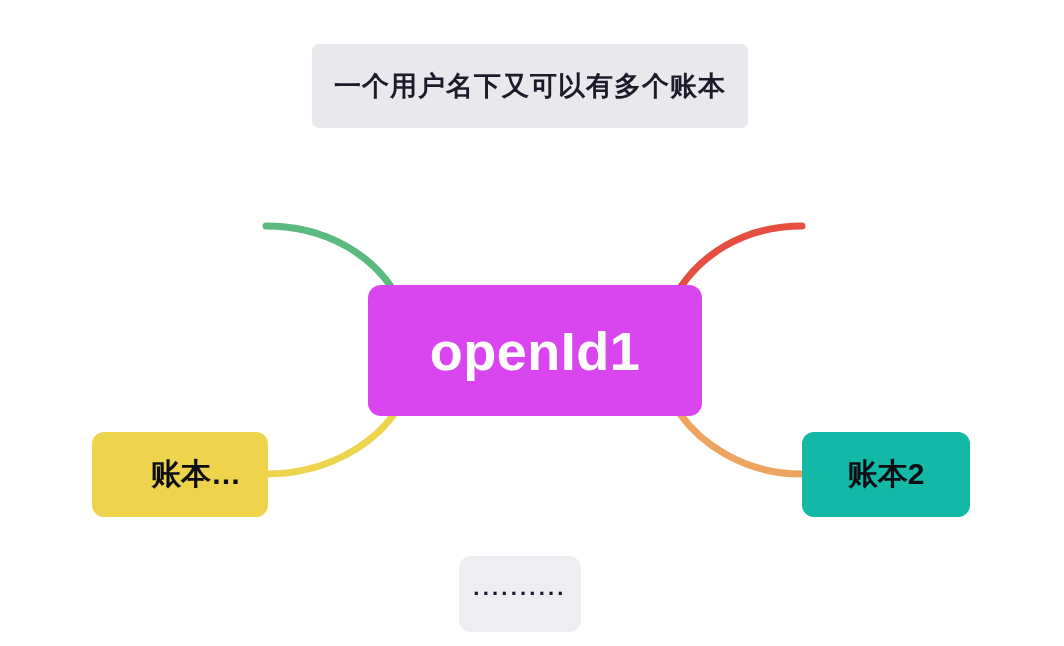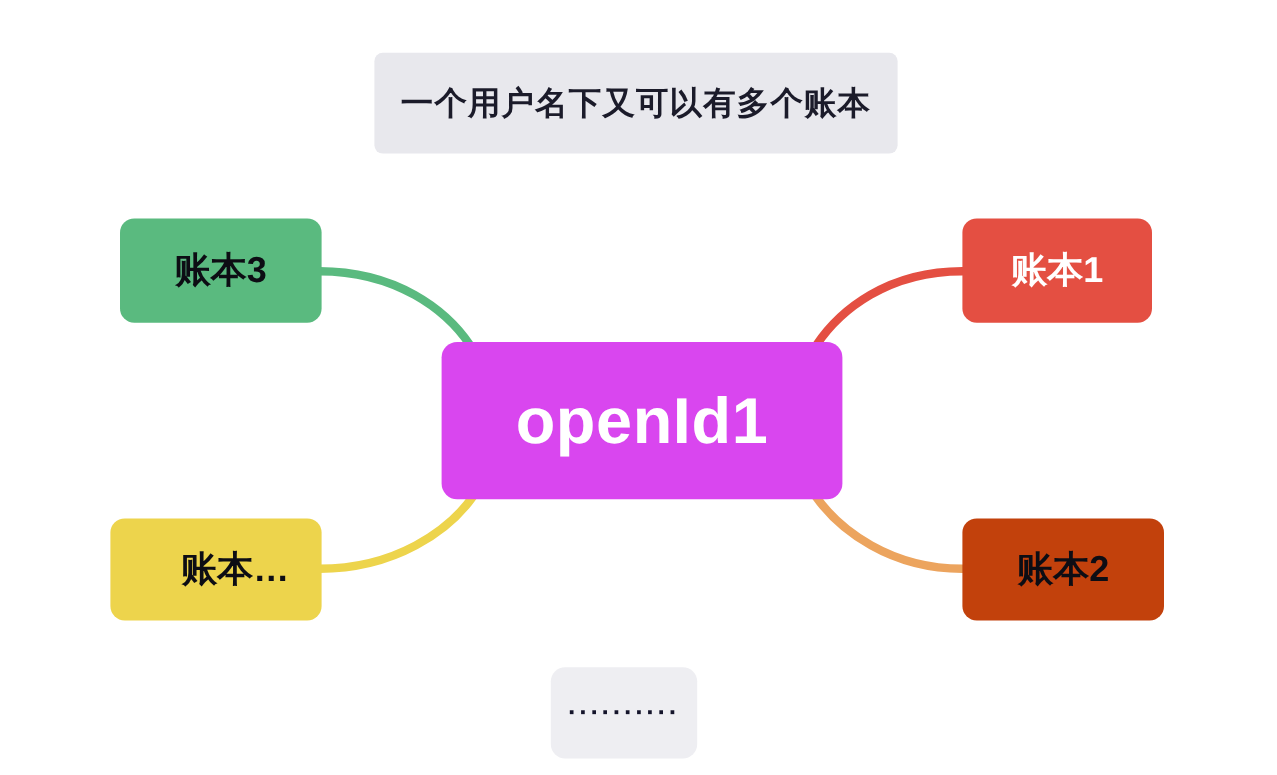--- a/index.html
+++ b/index.html
@@ -86,21 +86,21 @@
     height: 85px;
     background: #edd44c;
     color: #0d0d14;
     padding-left: 32px;
   }
   .leaf-orange {
     left: 802px;
     top: 432px;
     width: 168px;
     height: 85px;
-    background: #c2410c;
+    background: #14b8a6;
     color: #0d0d14;
   }
   .dots-note {
     left: 459px;
     top: 556px;
     width: 122px;
     height: 76px;
     background: #eeeef2;
     border-radius: 12px;
     color: #14142b;
@@ -125,23 +125,21 @@
 
   <svg id="edges" viewBox="0 0 1064 646" width="1064" height="646">
     <path d="M 266 226 C 330 226 372 258 392 288" fill="none" stroke="#5aba7f" stroke-width="7" stroke-linecap="round"></path>
     <path d="M 802 226 C 740 226 700 258 680 288" fill="none" stroke="#e44f42" stroke-width="7" stroke-linecap="round"></path>
     <path d="M 266 474 C 330 474 374 442 394 414" fill="none" stroke="#edd44c" stroke-width="7" stroke-linecap="round"></path>
     <path d="M 802 474 C 742 474 700 442 680 414" fill="none" stroke="#eca45e" stroke-width="7" stroke-linecap="round"></path>
   </svg>
 
   <div class="node header-note">一个用户名下又可以有多个账本</div>
 
-  <div class="node leaf leaf-green">账本3</div>
 
-  <div class="node leaf leaf-red">账本1</div>
 
   <div class="node center-node">openId1</div>
 
   <div class="node leaf leaf-yellow">账本…</div>
 
   <div class="node leaf leaf-orange">账本2</div>
 
   <div class="node dots-note">··········</div>
 
 

